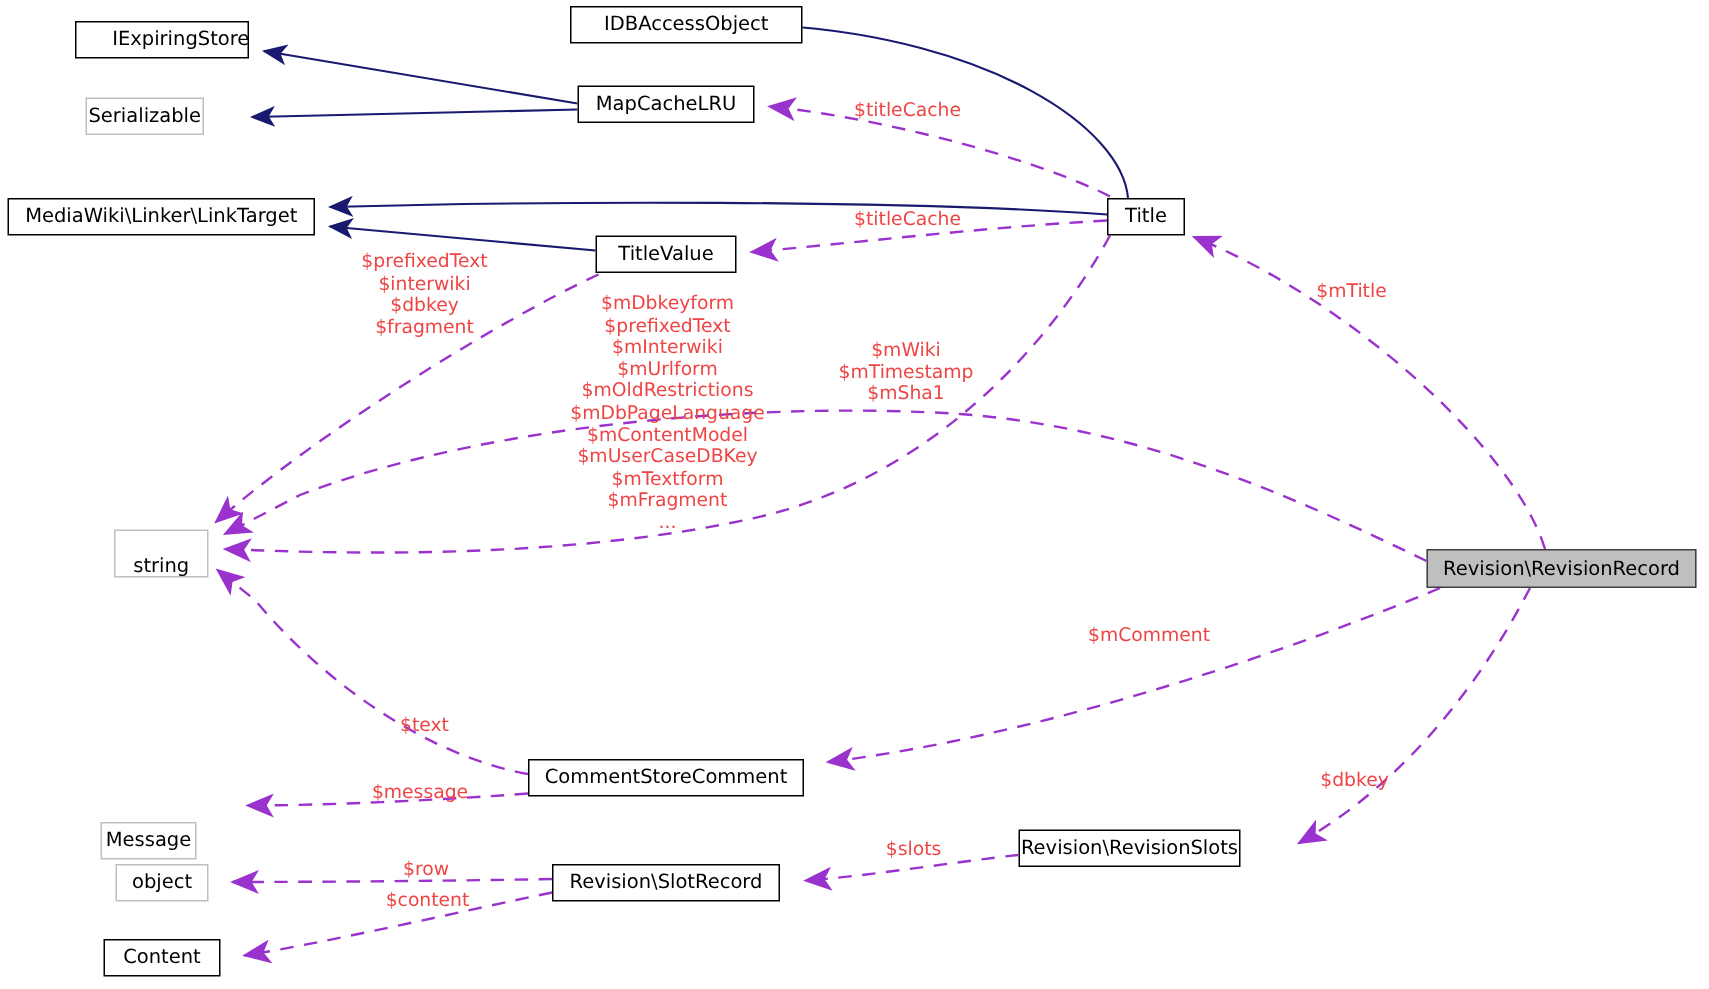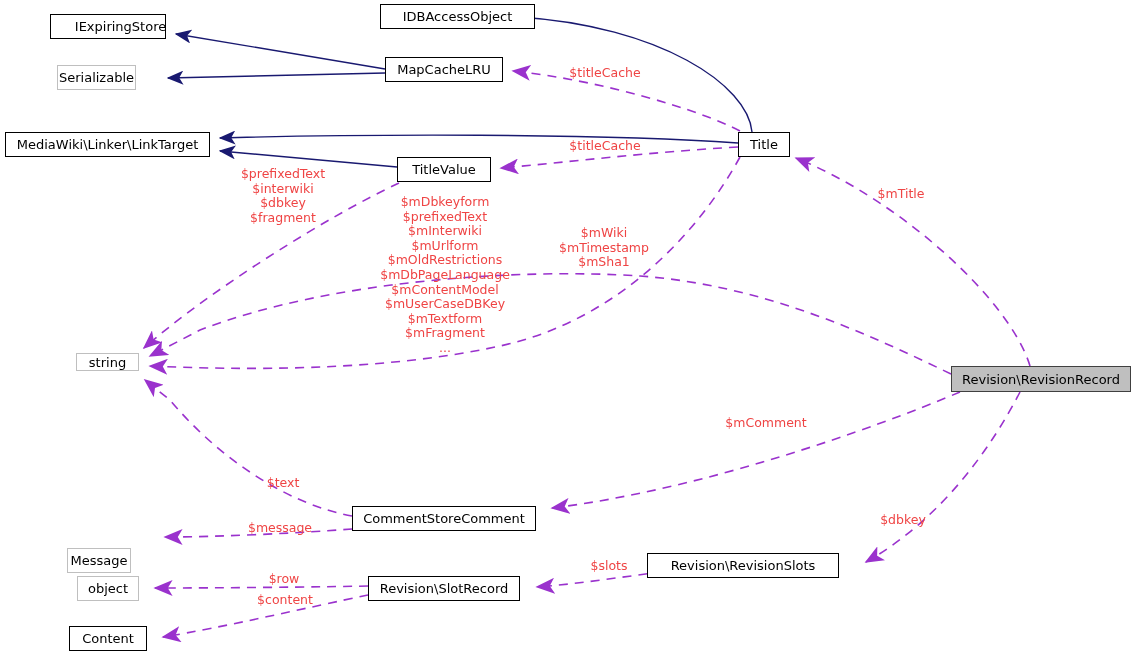--- a/index.html
+++ b/index.html
@@ -133,37 +133,37 @@
   </div>
 
   <div class="node" style="left:738px; top:132px; width:52px; height:25px;">
     <span>Title</span>
   </div>
 
   <div class="node" style="left:397px; top:157px; width:94px; height:25px;">
     <span>TitleValue</span>
   </div>
 
-  <div class="node weak" style="left:76px; top:353px; width:63px; height:18px;">
+  <div class="node weak" style="left:76px; top:353px; width:63px; height:32px;align-items:flex-end;">
     <span>string</span>
   </div>
 
   <div class="node highlight" style="left:951px; top:366px; width:180px; height:26px;">
     <span>Revision\RevisionRecord</span>
   </div>
 
   <div class="node" style="left:352px; top:506px; width:184px; height:25px;">
     <span>CommentStoreComment</span>
   </div>
 
   <div class="node weak" style="left:67px; top:548px; width:64px; height:25px;">
     <span>Message</span>
   </div>
 
-  <div class="node" style="left:647px; top:553px; width:192px; height:25px;">
+  <div class="node" style="left:679px; top:553px; width:148px; height:25px;">
     <span>Revision\RevisionSlots</span>
   </div>
 
   <div class="node weak" style="left:77px; top:576px; width:62px; height:25px;">
     <span>object</span>
   </div>
 
   <div class="node" style="left:368px; top:576px; width:152px; height:25px;">
     <span>Revision\SlotRecord</span>
   </div>

